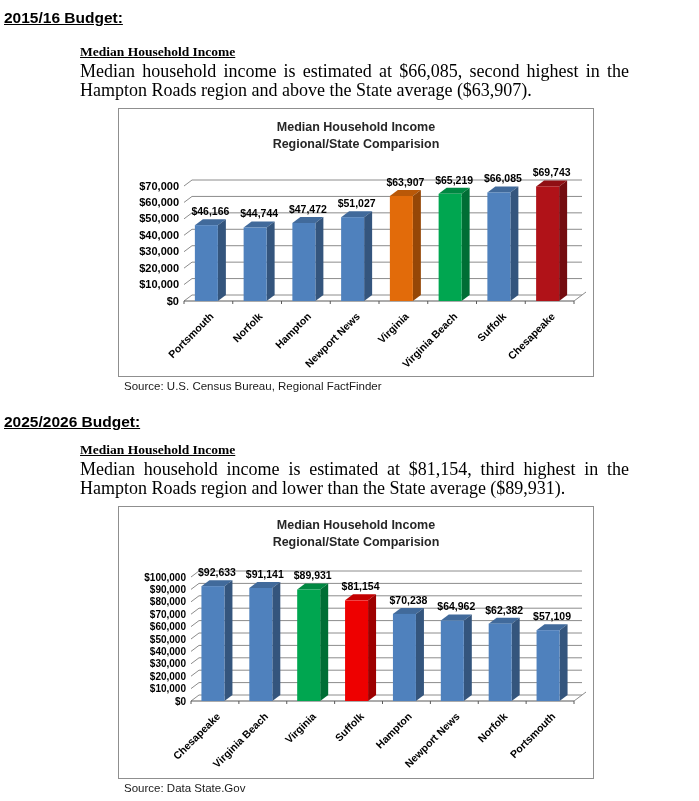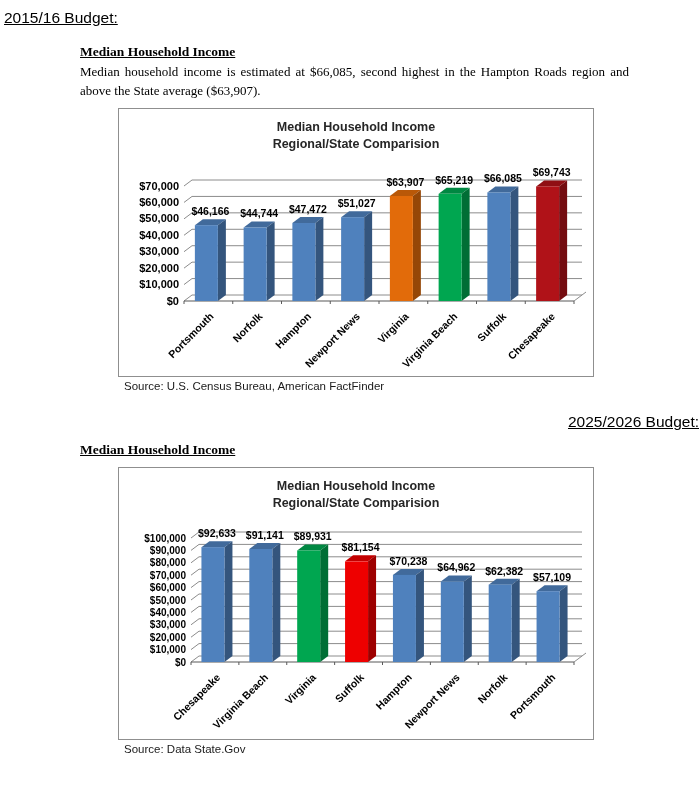--- a/index.html
+++ b/index.html
@@ -6,39 +6,39 @@
   html, body { background: #ffffff; }
   body {
     width: 699px; height: 801px;
     font-family: "Liberation Serif", serif;
     color: #000;
     overflow: hidden;
   }
   .doc { width: 699px; height: 801px; }
   h1.section-heading {
     font-family: "Liberation Sans", sans-serif;
-    font-size: 15.5px; font-weight: 400;
+    font-size: 15.5px; font-weight: 700;
     line-height: 19px;
     text-decoration: underline;
     margin-left: 4px;
     color: #000;
   }
   .sec1 h1.section-heading { margin-top: 8px; }
-  .sec2 h1.section-heading { margin-top: 18px; text-align: right; }
+  .sec2 h1.section-heading { margin-top: 18px; }
   .content { margin-left: 80px; width: 549px; }
   h2.chart-subheading {
     font-family: "Liberation Serif", serif;
     font-size: 13.5px; font-weight: 700;
     line-height: 18px;
     text-decoration: underline;
   }
   .sec1 h2.chart-subheading { margin-top: 16px; }
   .sec2 h2.chart-subheading { margin-top: 10px; }
   p.summary {
-    font-size: 13px; line-height: 19px;
+    font-size: 18px; line-height: 19px;
     text-align: justify;
     margin-top: 1px;
     width: 549px;
   }
   .chart-frame {
     margin-left: 38px;
     margin-top: 8px;
     width: 476px;
     border: 1px solid #8f8f8f;
     background: #fff;
@@ -179,28 +179,29 @@
                 <text x="192.875" y="165" text-anchor="end" transform="rotate(-45 192.875 165)" font-family="&quot;Liberation Sans&quot;, sans-serif" font-size="10.5" font-weight="700" fill="#000">Hampton</text>
                 <text x="241.625" y="165" text-anchor="end" transform="rotate(-45 241.625 165)" font-family="&quot;Liberation Sans&quot;, sans-serif" font-size="10.5" font-weight="700" fill="#000">Newport News</text>
                 <text x="290.375" y="165" text-anchor="end" transform="rotate(-45 290.375 165)" font-family="&quot;Liberation Sans&quot;, sans-serif" font-size="10.5" font-weight="700" fill="#000">Virginia</text>
                 <text x="339.125" y="165" text-anchor="end" transform="rotate(-45 339.125 165)" font-family="&quot;Liberation Sans&quot;, sans-serif" font-size="10.5" font-weight="700" fill="#000">Virginia Beach</text>
                 <text x="387.875" y="165" text-anchor="end" transform="rotate(-45 387.875 165)" font-family="&quot;Liberation Sans&quot;, sans-serif" font-size="10.5" font-weight="700" fill="#000">Suffolk</text>
                 <text x="436.625" y="165" text-anchor="end" transform="rotate(-45 436.625 165)" font-family="&quot;Liberation Sans&quot;, sans-serif" font-size="10.5" font-weight="700" fill="#000">Chesapeake</text>
               </g>
             </svg>
           </div>
       </div>
-      <div class="source-line">Source: U.S. Census Bureau, American FactFinder</div>
+      <div class="source-line">Source: U.S. Census Bureau, Regional FactFinder</div>
     </div>
   </section>
 
   <section class="sec2">
     <h1 class="section-heading">2025/2026 Budget:</h1>
     <div class="content">
       <h2 class="chart-subheading">Median Household Income</h2>
+      <p class="summary">Median household income is estimated at $81,154, third highest in the Hampton Roads region and lower than the State average ($89,931).</p>
       <div class="chart-frame c2">
         <div class="chart-title">
           <div>Median Household Income</div>
           <div>Regional/State Comparision</div>
         </div>
         <div class="chart-canvas">
             <svg width="474" height="227" viewBox="0 0 474 227">
               <g>
                 <line x1="72" y1="151" x2="80" y2="145" stroke="#8c8c8c" stroke-width="1"></line>
                 <line x1="80" y1="145" x2="463" y2="145" stroke="#8c8c8c" stroke-width="1"></line>

